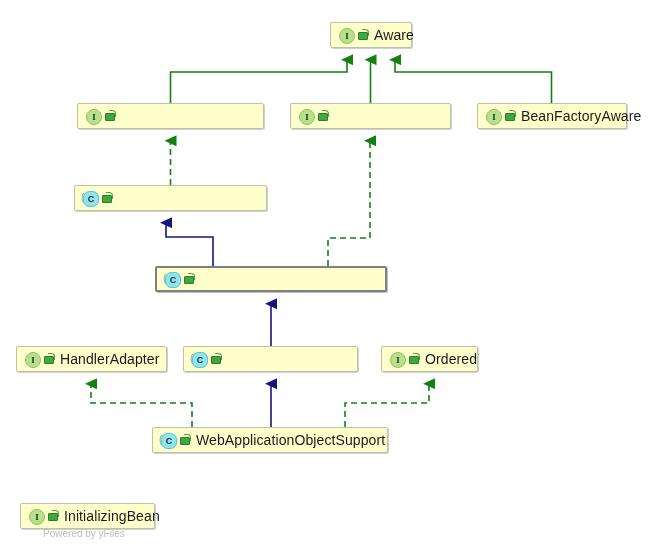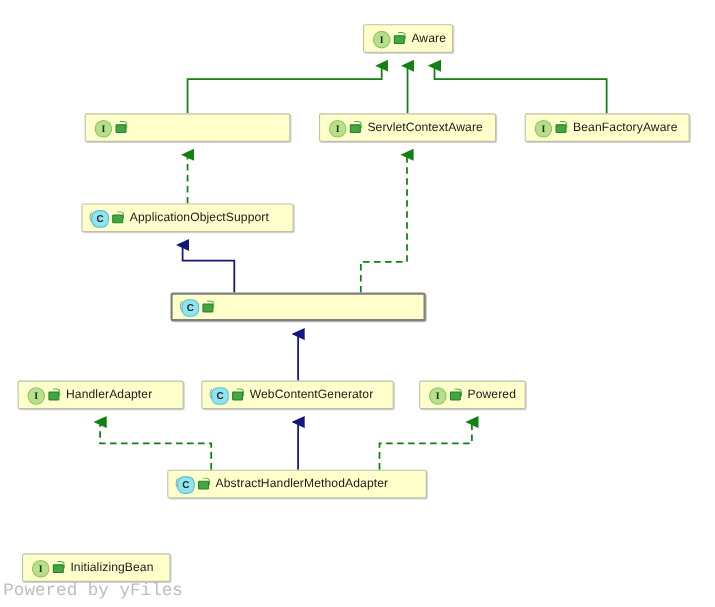--- a/index.html
+++ b/index.html
@@ -36,21 +36,21 @@
     padding: 0 9px 0 7px;
     white-space: nowrap;
     box-shadow: 1px 1px 0 rgba(0,0,0,0.18);
   }
   .uml-node.selected {
     border: 2px solid #808080;
     box-shadow: 1px 1px 0 rgba(0,0,0,0.25);
   }
   .node-label {
     font-family: "Liberation Sans", sans-serif;
-    font-size: 11px;
+    font-size: 14px;
     color: #1a1a1a;
     line-height: 1;
     letter-spacing: 0.1px;
   }
   
   .type-icon {
     position: relative;
     width: 16px;
     height: 16px;
     margin-right: 3px;
@@ -114,24 +114,25 @@
     top: 1px;
     width: 6px;
     height: 6px;
     border: 1.5px solid #3fa93f;
     border-bottom: none;
     border-left: none;
     border-radius: 0 4px 0 0;
   }
   .watermark {
     position: absolute;
-    font-family: Liberation Mono, monospace;
-    font-size: 16px;
+    font-family: Liberation Sans, sans-serif;
+    font-size: 10px;
     color: #bdbdbd;
     white-space: nowrap;
+    margin-left: 40px;
   }
 </style>
 </head>
 <body>
 
 <div id="diagram-canvas">
 
   <svg id="edge-layer" width="650" height="552" viewBox="0 0 650 552">
     <defs>
       <marker id="arrow-green" markerWidth="12" markerHeight="12" refX="5.2" refY="6" orient="auto" markerUnits="userSpaceOnUse">
@@ -184,21 +185,20 @@
         </span>
       </div>
       <div class="uml-node" style="left: 290px; top: 103px; width: 161px;">
         <span class="type-icon iface">
           <span class="disc">I</span>
         </span>
         <span class="lock-icon">
           <span class="shackle"></span>
           <span class="body"></span>
         </span>
-        <span class="node-label">ServletContextAware</span>
       </div>
       <div class="uml-node" style="left: 477px; top: 103px; width: 150px;">
         <span class="type-icon iface">
           <span class="disc">I</span>
         </span>
         <span class="lock-icon">
           <span class="shackle"></span>
           <span class="body"></span>
         </span>
         <span class="node-label">BeanFactoryAware</span>
@@ -206,21 +206,20 @@
       <div class="uml-node" style="left: 74px; top: 185px; width: 193px;">
         <span class="type-icon cls">
           <span class="paren l">(</span>
           <span class="paren r">)</span>
           <span class="disc">C</span>
         </span>
         <span class="lock-icon">
           <span class="shackle"></span>
           <span class="body"></span>
         </span>
-        <span class="node-label">ApplicationObjectSupport</span>
       </div>
       <div class="uml-node selected" style="left: 155px; top: 266px; width: 232px;">
         <span class="type-icon cls">
           <span class="paren l">(</span>
           <span class="paren r">)</span>
           <span class="disc">C</span>
         </span>
         <span class="lock-icon">
           <span class="shackle"></span>
           <span class="body"></span>
@@ -239,43 +238,42 @@
       <div class="uml-node" style="left: 183px; top: 346px; width: 175px;">
         <span class="type-icon cls">
           <span class="paren l">(</span>
           <span class="paren r">)</span>
           <span class="disc">C</span>
         </span>
         <span class="lock-icon">
           <span class="shackle"></span>
           <span class="body"></span>
         </span>
-        <span class="node-label">WebContentGenerator</span>
       </div>
       <div class="uml-node" style="left: 381px; top: 346px; width: 97px;">
         <span class="type-icon iface">
           <span class="disc">I</span>
         </span>
         <span class="lock-icon">
           <span class="shackle"></span>
           <span class="body"></span>
         </span>
-        <span class="node-label">Powered</span>
+        <span class="node-label">Ordered</span>
       </div>
       <div class="uml-node" style="left: 152px; top: 427px; width: 236px;">
         <span class="type-icon cls">
           <span class="paren l">(</span>
           <span class="paren r">)</span>
           <span class="disc">C</span>
         </span>
         <span class="lock-icon">
           <span class="shackle"></span>
           <span class="body"></span>
         </span>
-        <span class="node-label">AbstractHandlerMethodAdapter</span>
+        <span class="node-label">WebApplicationObjectSupport</span>
       </div>
       <div class="uml-node" style="left: 20px; top: 503px; width: 135px;">
         <span class="type-icon iface">
           <span class="disc">I</span>
         </span>
         <span class="lock-icon">
           <span class="shackle"></span>
           <span class="body"></span>
         </span>
         <span class="node-label">InitializingBean</span>

